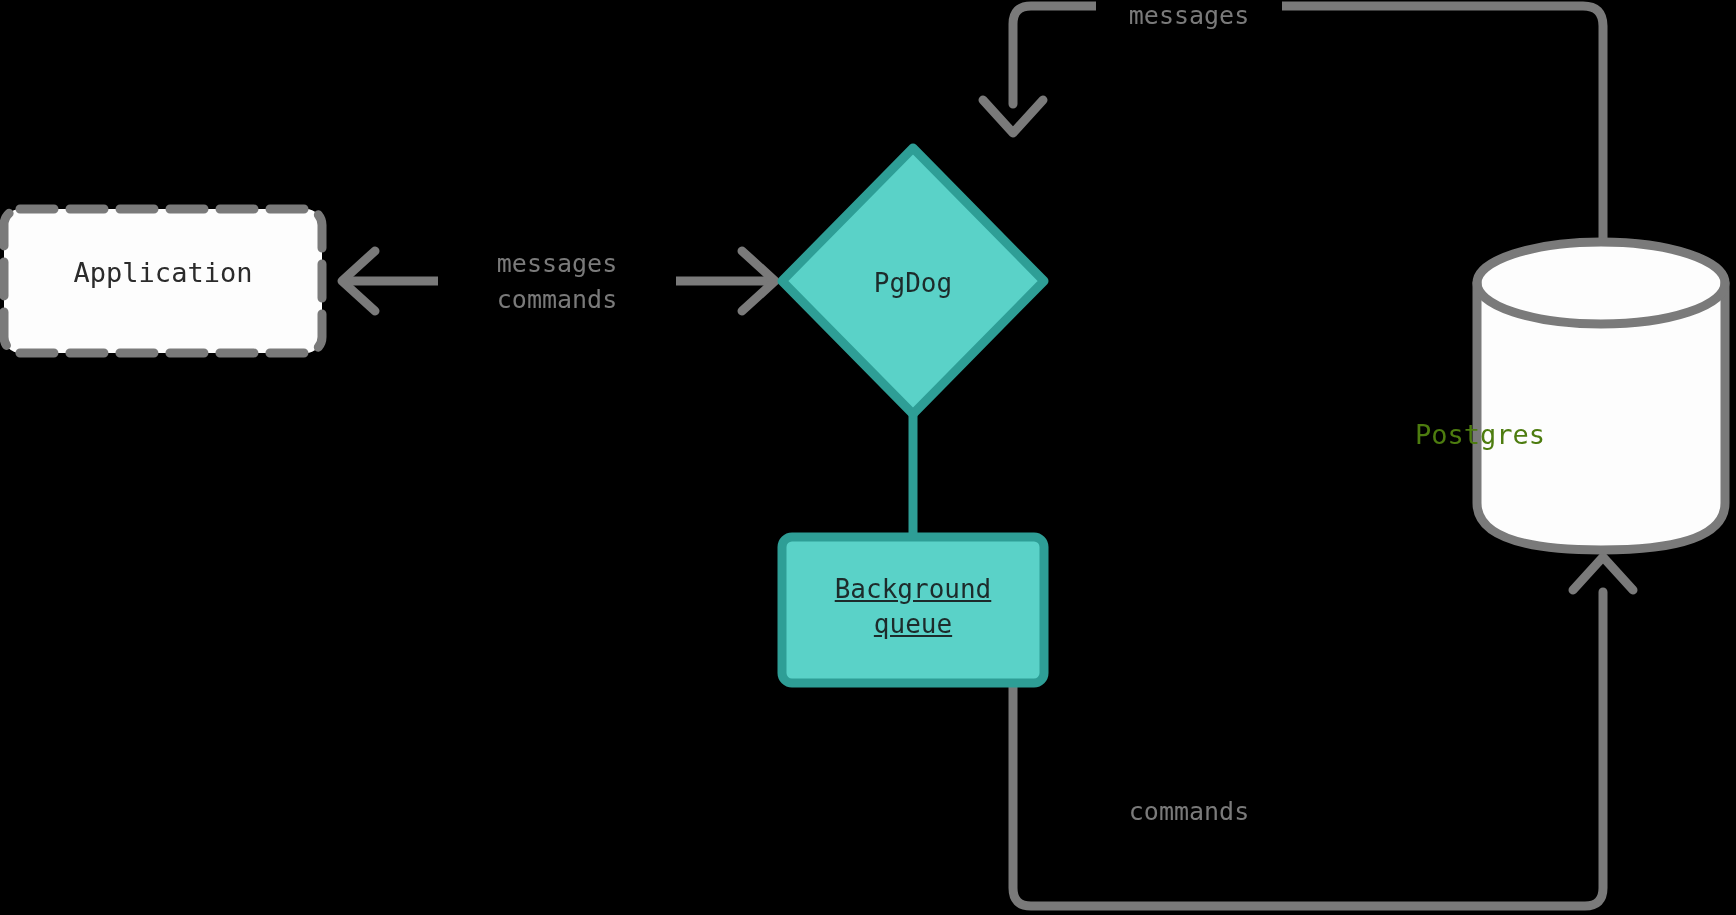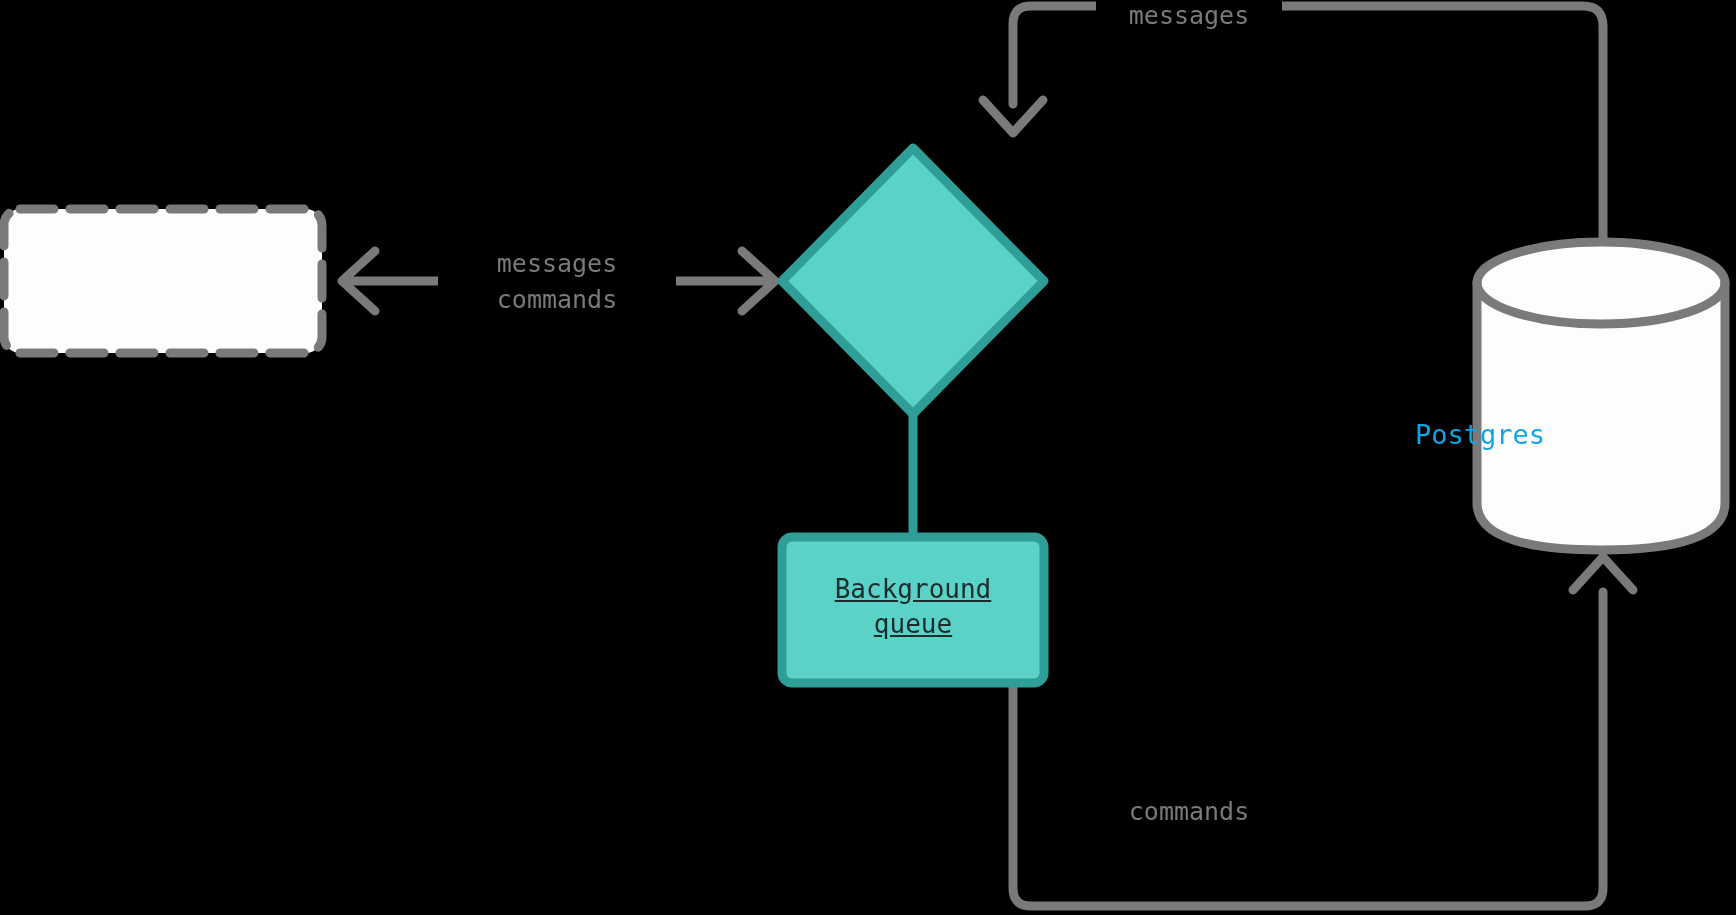--- a/index.html
+++ b/index.html
@@ -49,21 +49,21 @@
     left: 790px; top: 266px; width: 246px;
     font-size: 26px;
   }
   #label-background-queue {
     left: 782px; top: 572px; width: 262px;
     font-size: 26px;
     text-decoration: underline;
   }
   #label-postgres {
     left: 1330px; top: 417px; width: 300px;
-    font-size: 27px; color: #0ea5e9;
+    font-size: 27px; color: #4d7c0f;
   }
   #label-edge-app-pgdog {
     left: 438px; top: 244px; width: 226px;
     font-size: 25px;
     padding: 2px 6px;
   }
   #label-edge-messages {
     left: 1096px; top: -6px; width: 170px;
     font-size: 25px;
     padding: 4px 8px;
@@ -108,21 +108,23 @@
 
     <g>
       <path d="M 1477,283 L 1477,503 Q 1477,550 1601,550 Q 1725,550 1725,503 L 1725,283 Z" fill="#fdfdfd" stroke="none"></path>
       <ellipse cx="1601" cy="283" rx="124" ry="41" fill="#fdfdfd" stroke="none"></ellipse>
       <path d="M 1477,283 L 1477,503 Q 1477,550 1601,550 Q 1725,550 1725,503 L 1725,283" fill="none" stroke="#7a7a7a" stroke-width="9" stroke-linecap="round" stroke-linejoin="round"></path>
       <ellipse cx="1601" cy="283" rx="124" ry="41" fill="none" stroke="#7a7a7a" stroke-width="9"></ellipse>
     </g>
 
   </svg>
 
+  <div class="node-label" id="label-application">Application</div>
 
+  <div class="node-label" id="label-pgdog">PgDog</div>
 
   <div class="node-label" id="label-background-queue">Background
 queue</div>
 
   <div class="node-label" id="label-postgres">Postgres</div>
 
   <div class="edge-label" id="label-edge-app-pgdog">messages
 commands</div>
 
   <div class="edge-label" id="label-edge-messages">messages</div>

